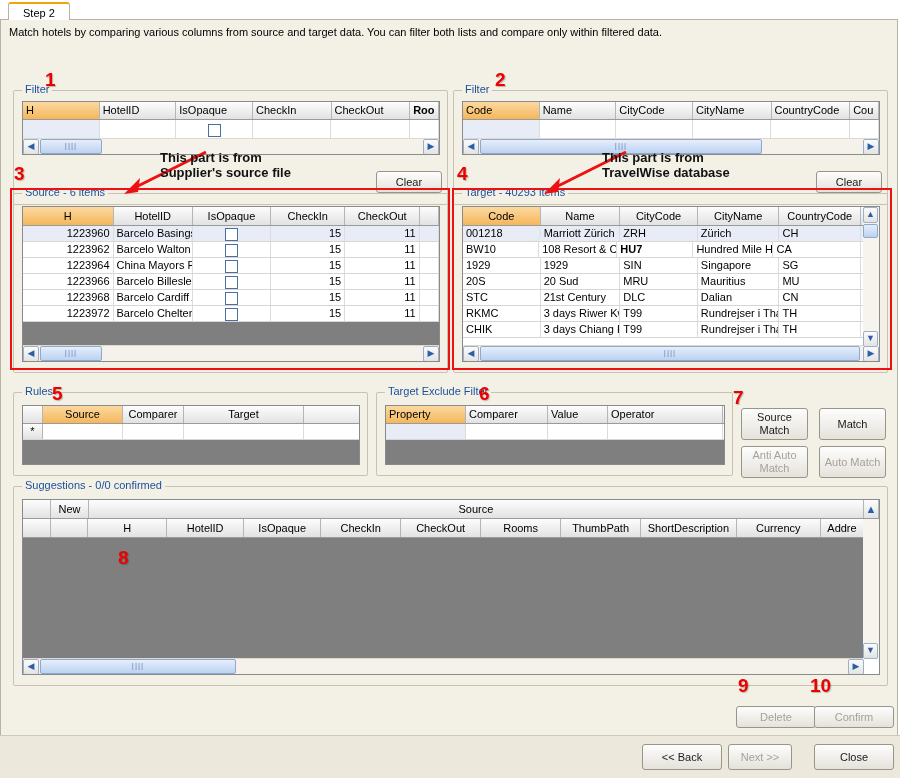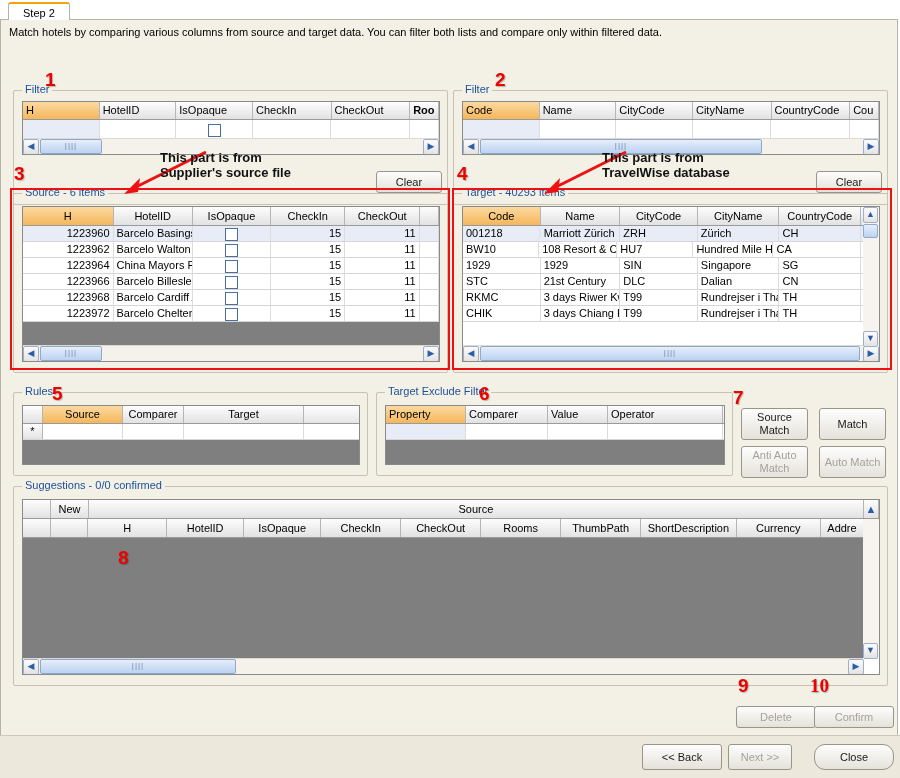--- a/index.html
+++ b/index.html
@@ -405,32 +405,40 @@
         <div class="gc" style="width:78px;border-radius:7px;">001218</div>
         <div class="gc" style="width:80px;">Marriott Zürich</div>
         <div class="gc" style="width:78px;">ZRH</div>
         <div class="gc" style="width:82px;">Zürich</div>
         <div class="gc" style="width:82px;">CH</div>
         <div class="gc" style="width:18px;">:</div>
       </div>
       <div class="grow">
         <div class="gc" style="width:78px;">BW10</div>
         <div class="gc" style="width:80px;">108 Resort &amp; Cor</div>
-        <div class="gc" style="width:78px;">HU7</div>
+        <div class="gc" style="width:78px;font-weight:bold;">HU7</div>
         <div class="gc" style="width:82px;">Hundred Mile Hou</div>
         <div class="gc" style="width:90px;">CA</div>
         <div class="gc" style="width:18px;"></div>
       </div>
       <div class="grow">
         <div class="gc" style="width:78px;">1929</div>
         <div class="gc" style="width:80px;">1929</div>
         <div class="gc" style="width:78px;">SIN</div>
         <div class="gc" style="width:82px;">Singapore</div>
         <div class="gc" style="width:82px;">SG</div>
         <div class="gc" style="width:18px;">:</div>
+      </div>
+      <div class="grow">
+        <div class="gc" style="width:78px;">20S</div>
+        <div class="gc" style="width:80px;">20 Sud</div>
+        <div class="gc" style="width:78px;">MRU</div>
+        <div class="gc" style="width:82px;">Mauritius</div>
+        <div class="gc" style="width:82px;">MU</div>
+        <div class="gc" style="width:18px;"></div>
       </div>
       <div class="grow">
         <div class="gc" style="width:78px;">STC</div>
         <div class="gc" style="width:80px;">21st Century</div>
         <div class="gc" style="width:78px;">DLC</div>
         <div class="gc" style="width:82px;">Dalian</div>
         <div class="gc" style="width:82px;">CN</div>
         <div class="gc" style="width:18px;"></div>
       </div>
       <div class="grow">
@@ -556,21 +564,21 @@
   </div>
 
   <div class="btn disabled" style="left:735px; top:686px; width:80px; height:22px;">Delete</div>
   <div class="btn disabled" style="left:813px; top:686px; width:80px; height:22px;">Confirm</div>
 
 </div>
 
 <div class="footer">
   <div class="btn" style="left:642px; top:8px; width:80px; height:26px;">&lt;&lt; Back</div>
   <div class="btn disabled" style="left:728px; top:8px; width:64px; height:26px;">Next &gt;&gt;</div>
-  <div class="btn" style="left:814px; top:8px; width:80px; height:26px;border-radius:11px;">Close</div>
+  <div class="btn" style="left:814px; top:8px; width:80px; height:26px;">Close</div>
 </div>
 
 <div class="redbox" style="left:10px; top:188px; width:440px; height:182px;"></div>
 <div class="redbox" style="left:452px; top:188px; width:440px; height:182px;"></div>
 
 <svg class="arrowSvg" style="left:120px; top:148px;" width="90" height="48" viewBox="0 0 90 48">
   <line x1="86" y1="4" x2="14" y2="40" stroke="#ee1111" stroke-width="3"></line>
   <polygon points="4,46 20,30 18,44" fill="#ee1111"></polygon>
 </svg>
 <svg class="arrowSvg" style="left:540px; top:148px;" width="90" height="48" viewBox="0 0 90 48">
@@ -585,13 +593,13 @@
 
 <div class="anno" style="left:45px; top:70px;">1</div>
 <div class="anno" style="left:495px; top:70px;">2</div>
 <div class="anno" style="left:14px; top:164px;">3</div>
 <div class="anno" style="left:457px; top:164px;">4</div>
 <div class="anno" style="left:52px; top:384px;">5</div>
 <div class="anno" style="left:479px; top:384px;">6</div>
 <div class="anno" style="left:733px; top:388px;">7</div>
 <div class="anno" style="left:118px; top:548px;">8</div>
 <div class="anno" style="left:738px; top:676px;">9</div>
-<div class="anno" style="left:810px; top:676px;font-family:Liberation Serif, serif;">10</div>
+<div class="anno" style="left:810px; top:676px;">10</div>
 
 </body></html>

